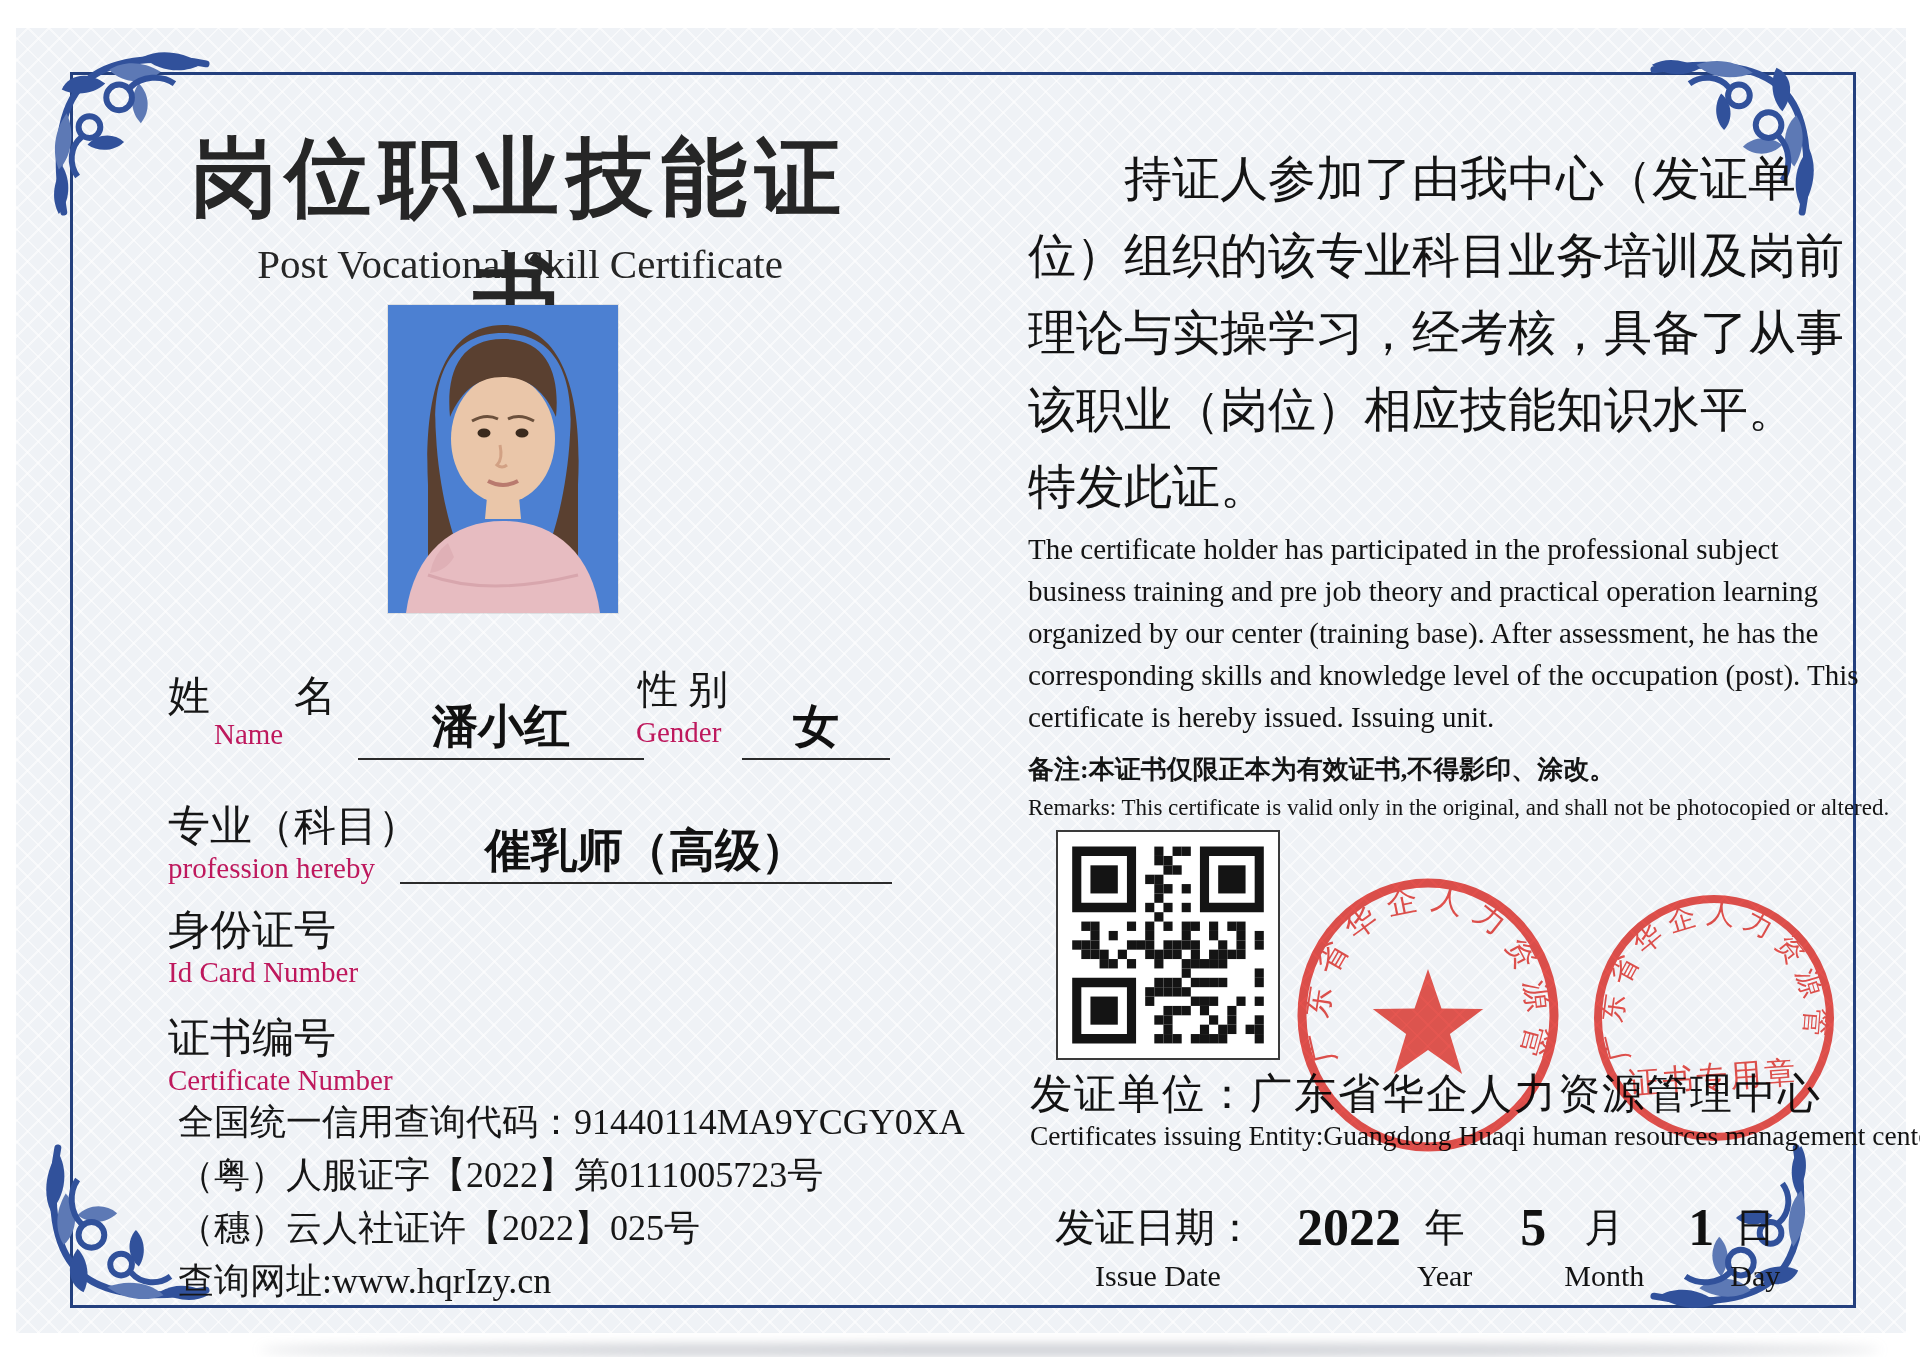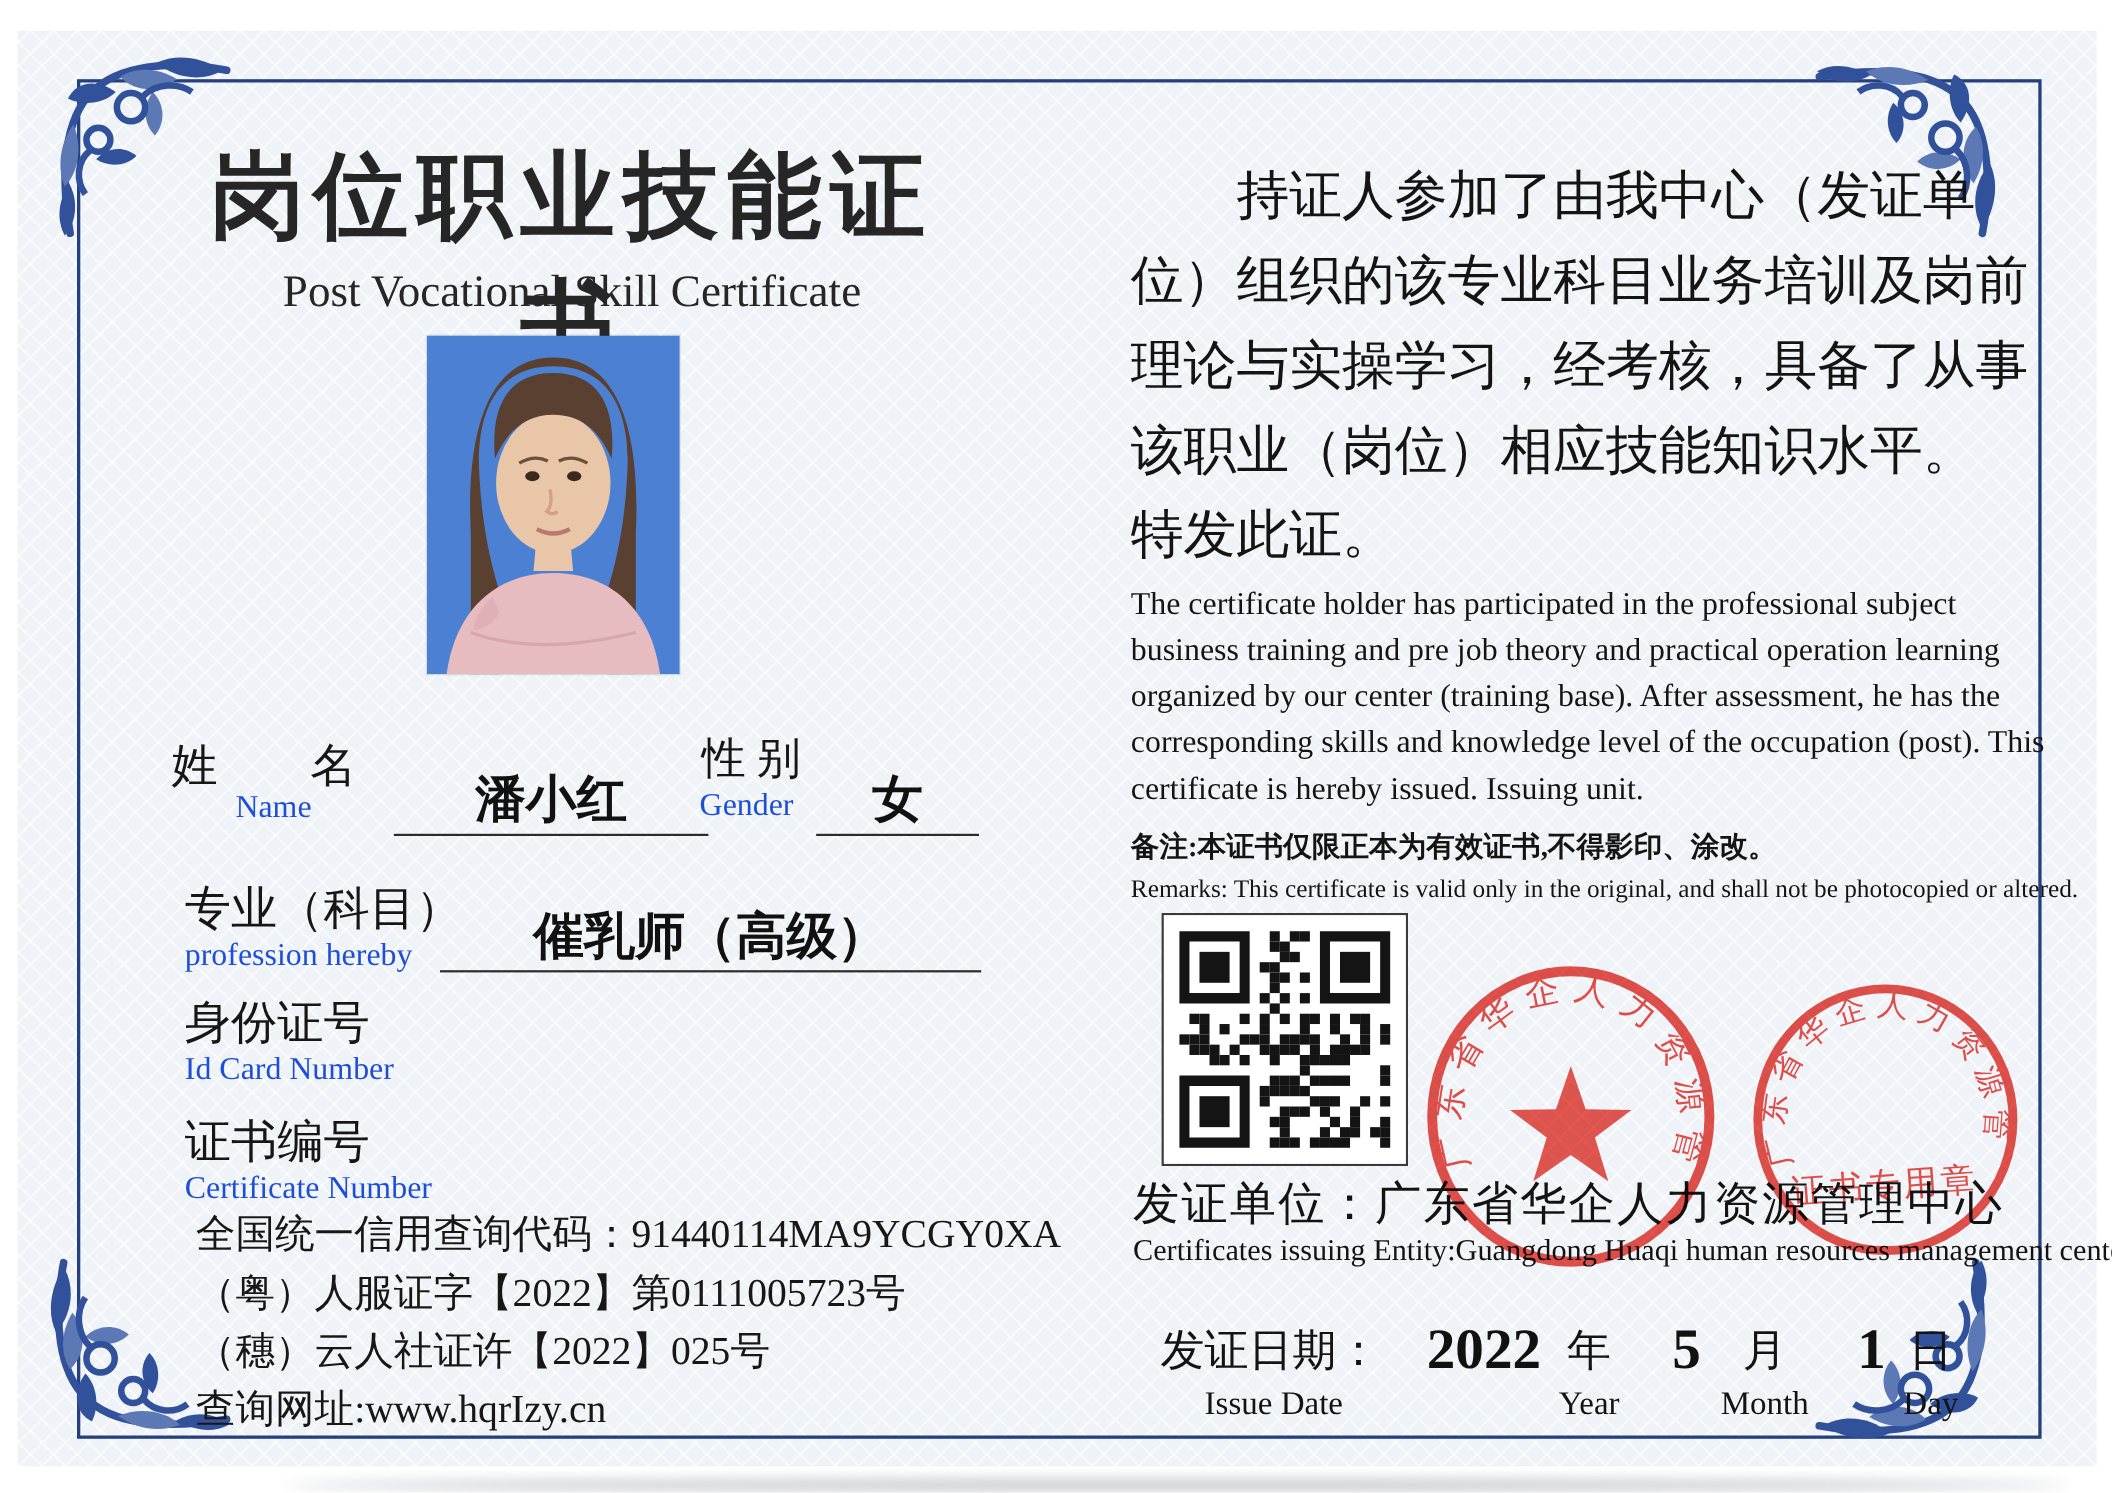--- a/index.html
+++ b/index.html
@@ -18,21 +18,21 @@
          border:3px solid #24407e;box-sizing:border-box;}
   .orn{position:absolute;width:168px;height:168px;}
   
   .title-cn{position:absolute;left:150px;top:120px;width:740px;text-align:center;
             font-size:86px;font-weight:700;letter-spacing:8px;color:#262626;}
   .title-en{position:absolute;left:150px;top:240px;width:740px;text-align:center;
             font-size:41px;color:#262626;}
   .photo{position:absolute;left:388px;top:305px;width:230px;height:308px;box-shadow:0 0 0 1px rgba(0,0,0,.08);}
   
   .lcn{position:absolute;font-size:42px;color:#161616;}
-  .len{position:absolute;font-size:29px;color:#1d4ed8;}
+  .len{position:absolute;font-size:29px;color:#be185d;}
   .uline{position:absolute;border-bottom:2px solid #2b2b2b;display:flex;justify-content:center;align-items:flex-end;box-sizing:border-box;}
   .val{font-weight:700;color:#111;font-size:46px;line-height:1.15;padding-bottom:4px;white-space:nowrap;}
   .val.num{letter-spacing:1px;}
   
   .reg{position:absolute;left:178px;top:1096px;font-size:36px;line-height:53px;color:#171717;white-space:nowrap;}
   
   .stmt-cn{position:absolute;left:1028px;top:140px;width:840px;font-size:48px;line-height:77px;color:#141414;}
   .stmt-cn .p1{text-indent:2em;margin:0;}
   .stmt-cn .p2{margin:0;}
   .stmt-en{position:absolute;left:1028px;top:528px;width:836px;font-size:29px;line-height:42px;color:#141414;}
@@ -116,21 +116,21 @@
       <ellipse cx="134" cy="128" rx="6.5" ry="4.5" fill="#3a2a1e"></ellipse>
       <path d="M112,140 q3,14 -3,20 q5,4 10,0" stroke="#d2a184" stroke-width="3" fill="none"></path>
       <path d="M100,176 q15,8 30,0" stroke="#b97a6e" stroke-width="4" fill="none"></path>
       <path d="M99,192 L131,192 L133,214 L97,214 Z" fill="#eac6a9"></path>
       <path d="M18,308 C26,248 64,216 115,216 C166,216 204,248 212,308 Z" fill="#e7bcc1"></path>
       <path d="M60,238 q-14,10 -18,30 q16,-2 24,-16" fill="#dfb0b6"></path>
       <path d="M40,270 q60,22 150,0" stroke="#d8a6ad" stroke-width="3" fill="none"></path>
     </svg>
   </div>
 
-  <div class="lcn" style="left:156px;top:668px;">姓　　名</div>
+  <div class="lcn" style="left:168px;top:668px;">姓　　名</div>
   <div class="len" style="left:214px;top:718px;">Name</div>
   <div class="uline" style="left:358px;top:690px;width:286px;height:70px;">
     <span class="val">潘小红</span>
   </div>
   <div class="lcn" style="left:638px;top:662px;font-size:40px;">性 别</div>
   <div class="len" style="left:636px;top:716px;">Gender</div>
   <div class="uline" style="left:742px;top:690px;width:148px;height:70px;">
     <span class="val">女</span>
   </div>
 

